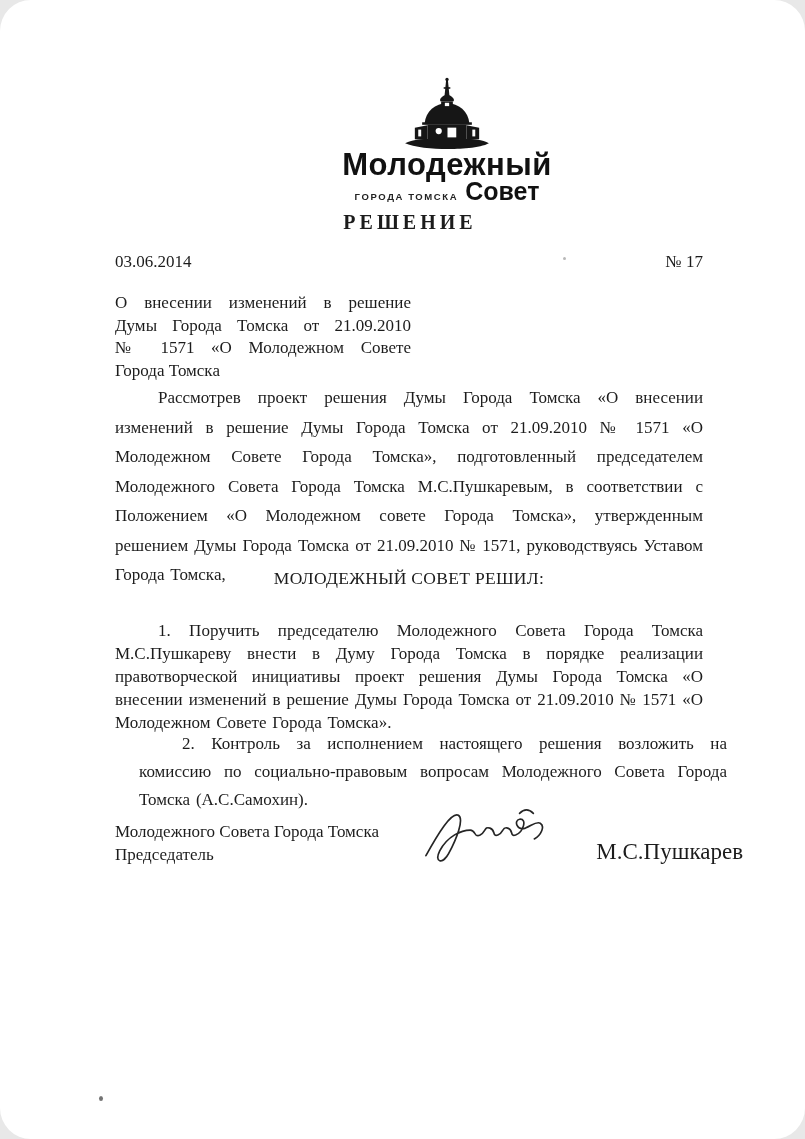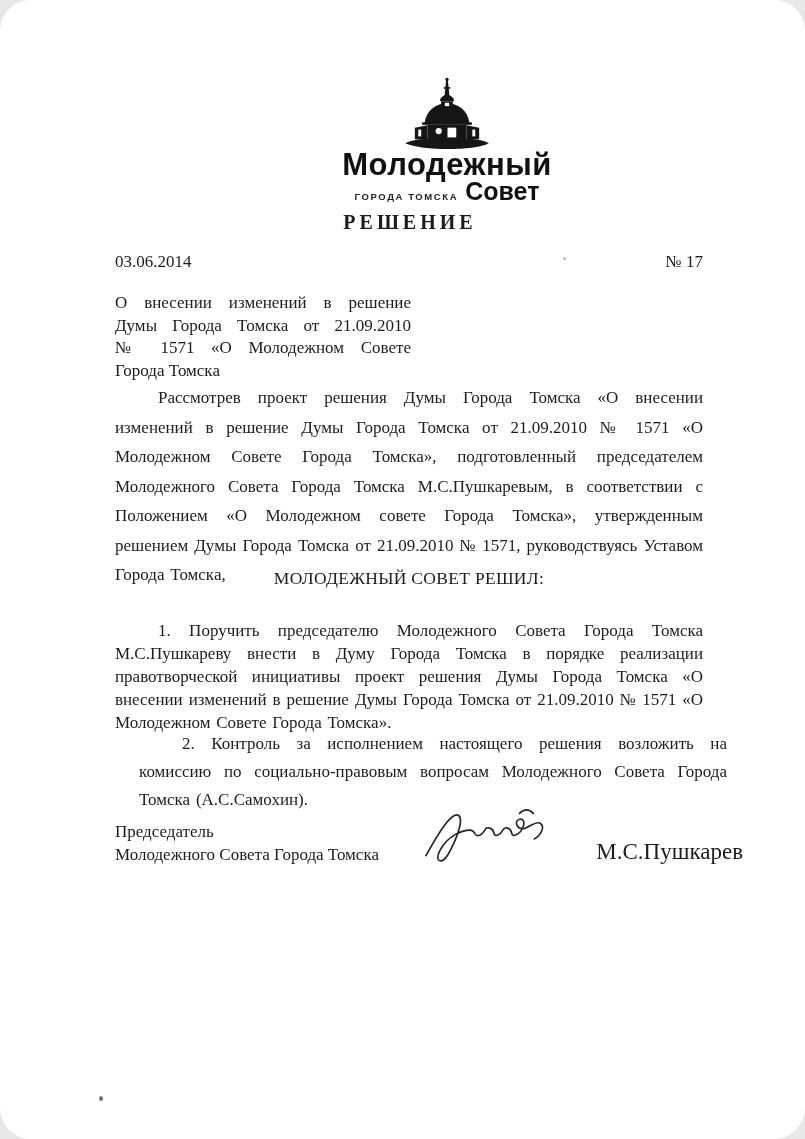--- a/index.html
+++ b/index.html
@@ -116,22 +116,22 @@
 
   <p class="par preamble">Рассмотрев проект решения Думы Города Томска «О внесении изменений в решение Думы Города Томска от 21.09.2010 № 1571 «О Молодежном Совете Города Томска», подготовленный председателем Молодежного Совета Города Томска М.С.Пушкаревым, в соответствии с Положением «О Молодежном совете Города Томска», утвержденным решением Думы Города Томска от 21.09.2010 № 1571, руководствуясь Уставом Города Томска,</p>
 
   <div class="resolved">МОЛОДЕЖНЫЙ СОВЕТ РЕШИЛ:</div>
 
   <p class="par item1">1. Поручить председателю Молодежного Совета Города Томска М.С.Пушкареву внести в Думу Города Томска в порядке реализации правотворческой инициативы проект решения Думы Города Томска «О внесении изменений в решение Думы Города Томска от 21.09.2010 № 1571 «О Молодежном Совете Города Томска».</p>
   <p class="par item2">2. Контроль за исполнением настоящего решения возложить на комиссию по социально-правовым вопросам Молодежного Совета Города Томска (А.С.Самохин).</p>
 
   <div class="sig-row">
     <div class="sig-left">
+      <div>Молодежного Совета Города Томска</div>
       <div>Председатель</div>
-      <div>Молодежного Совета Города Томска</div>
     </div>
     <span class="sig-script">
       <svg width="138" height="62" viewBox="0 0 140 62" aria-hidden="true">
         <g fill="none" stroke="#252525" stroke-width="1.7" stroke-linecap="round">
           <path d="M6,52 C18,30 32,7 39,11 C45,15 37,35 29,50 C23,61 14,59 20,47 C28,32 42,26 51,26 C57,26 54,34 61,31 C67,28 65,22 71,24 C77,26 73,33 79,31 C85,29 83,22 89,24 C95,26 91,33 97,31 C105,28 109,14 101,15 C95,16 98,27 107,24 C114,21 118,17 122,19 C127,22 123,31 116,35"></path>
           <path d="M101,9 Q108,2 115,9"></path>
         </g>
       </svg>
     </span>
     <div class="sig-name">М.С.Пушкарев</div>

